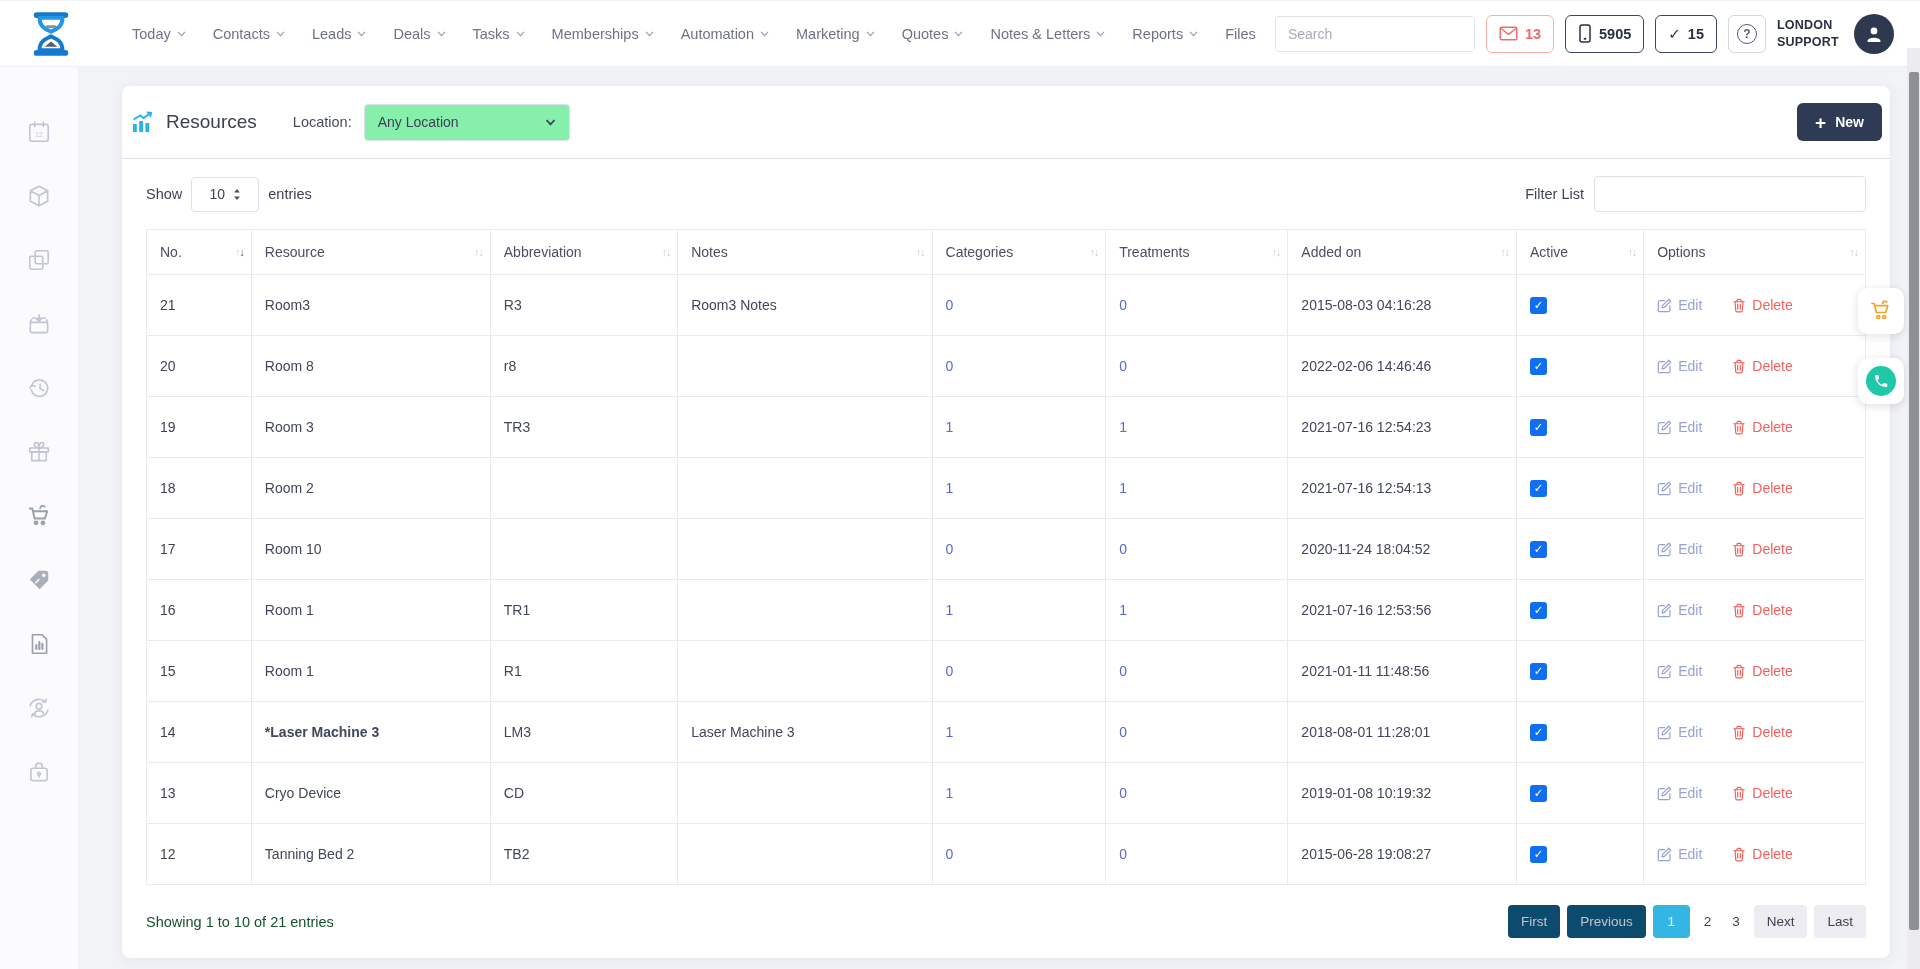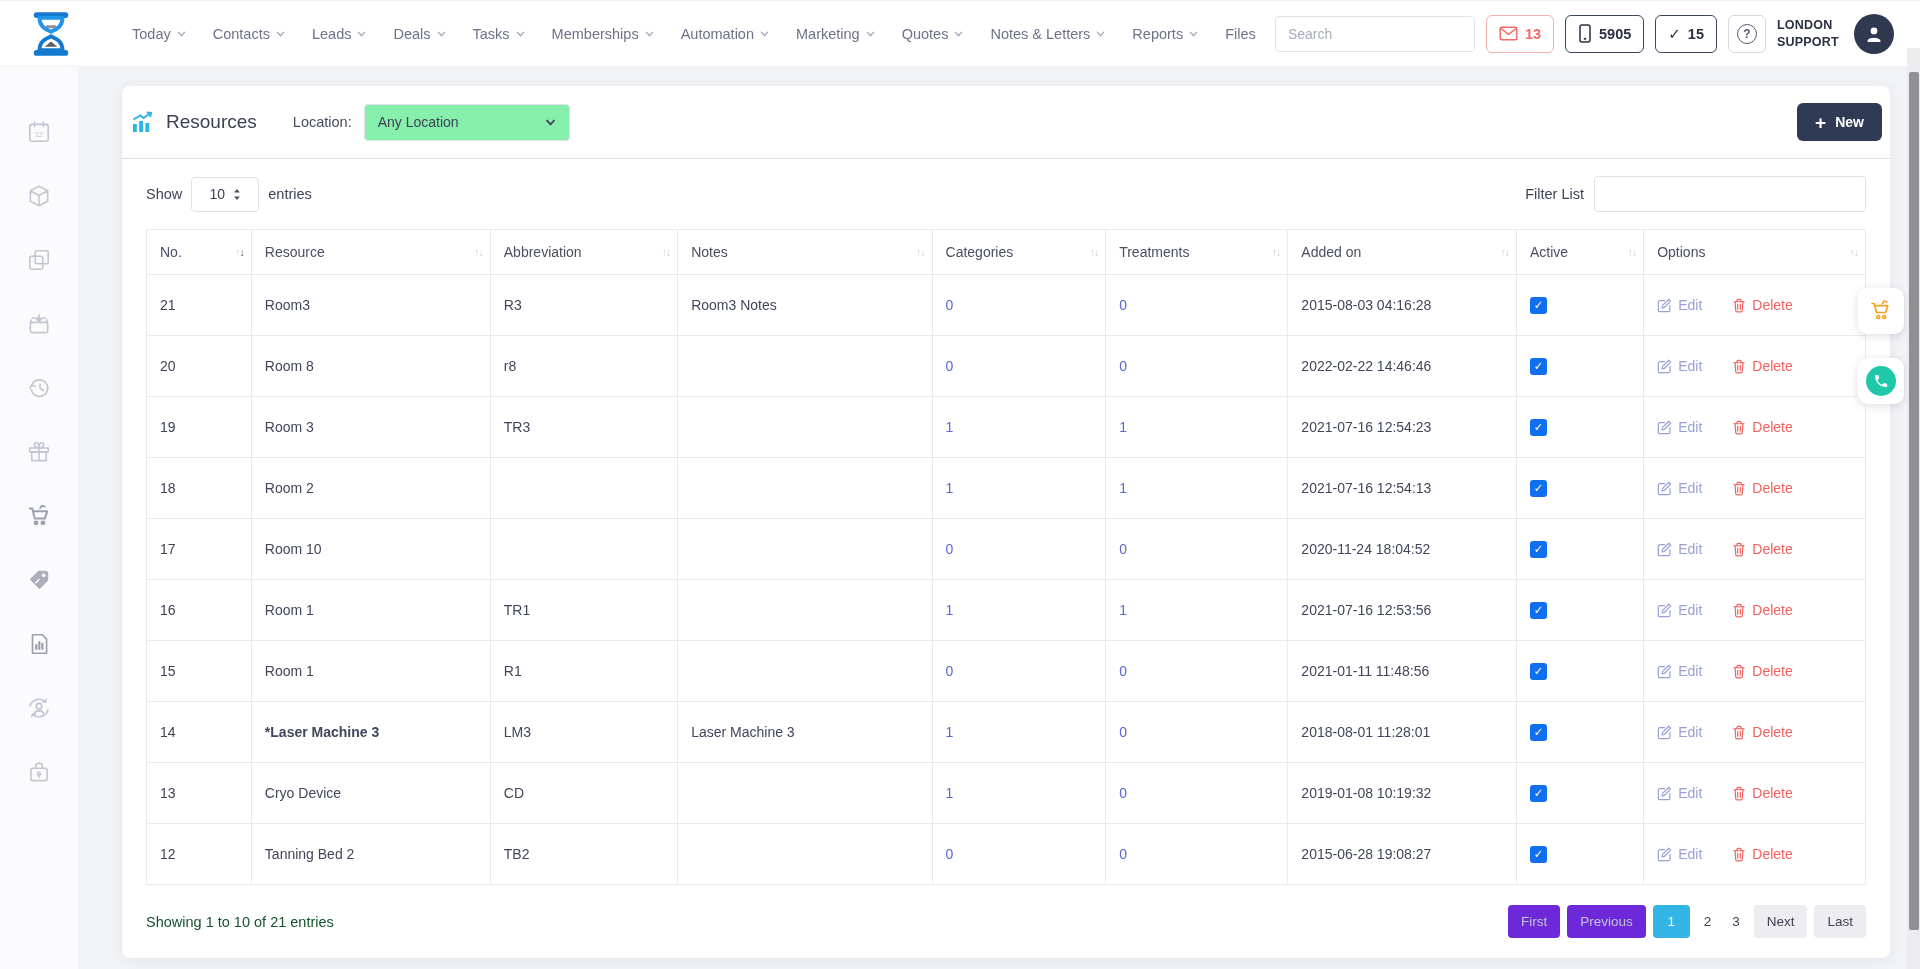--- a/index.html
+++ b/index.html
@@ -87,21 +87,21 @@
   .options-wrap { display:flex; align-items:center; gap:30px; }
   .opt-link { display:flex; align-items:center; gap:6px; font-size:14px; text-decoration:none; cursor:pointer; }
   .opt-link.edit { color:#9aa0d6; }
   .opt-link.delete { color:#f0625f; }
   
   .table-footer { display:flex; align-items:center; justify-content:space-between; padding:20px 24px; }
   .showing-text { font-size:14.5px; color:#14532d; }
   .pagination { display:flex; align-items:center; gap:7px; }
   .page-btn { font-size:13.5px; border-radius:4px; padding:9px 13px; text-decoration:none;
     cursor:pointer; color:#3f4254; }
-  .page-btn.disabled { background:#6d28d9; color:#c3c5cf; }
+  .page-btn.disabled { background:#0c4a6e; color:#c3c5cf; }
   .page-btn.active { background:#33b5e5; color:#fff; min-width:37px; text-align:center; padding:9px 0; }
   .page-btn.plain { background:transparent; padding:9px 7px; }
   .page-btn.btn { background:#ececf1; }
   
   .fab { position:absolute; right:16px; width:46px; height:46px; background:#fff; border-radius:10px;
     box-shadow:0 2px 10px rgba(30,30,60,.14); display:flex; align-items:center; justify-content:center;
     cursor:pointer; z-index:6; }
   .fab.cart { top:288px; }
   .fab.phone { top:358px; }
   .phone-circle { width:30px; height:30px; border-radius:50%; background:#1fc8a9;
@@ -469,21 +469,21 @@
             </td>
           </tr>
 
           <tr class="r">
             <td>20</td>
             <td>Room 8</td>
             <td>r8</td>
             <td></td>
             <td class="num"><a>0</a></td>
             <td class="num"><a>0</a></td>
-            <td>2022-02-22 14:46:46</td>
+            <td>2022-02-06 14:46:46</td>
             <td>
               <span class="checkbox">
                 <span>✓</span>
               </span>
             </td>
             <td>
               <div class="options-wrap">
                 <a class="opt-link edit">
                   <svg width="15" height="15" viewBox="0 0 16 16" fill="none" stroke="#9aa0d6" stroke-width="1.3" stroke-linecap="round" stroke-linejoin="round">
                     <path d="M13.8 8.2 V13 a1.6 1.6 0 0 1 -1.6 1.6 H3 A1.6 1.6 0 0 1 1.4 13 V4.4 A1.6 1.6 0 0 1 3 2.8 h5"></path>

